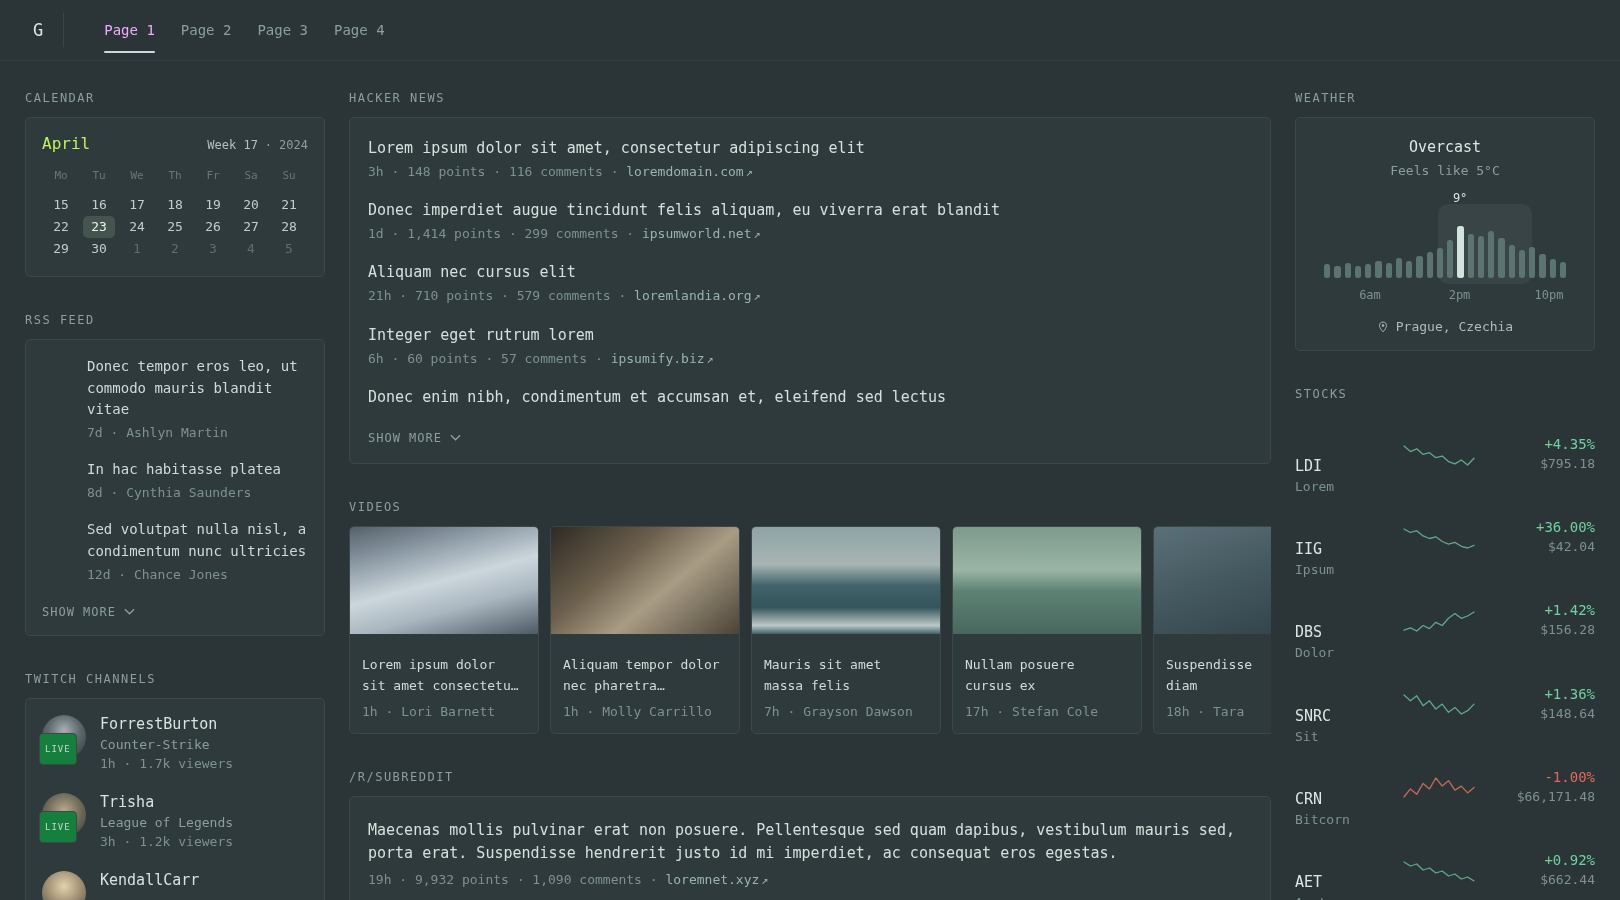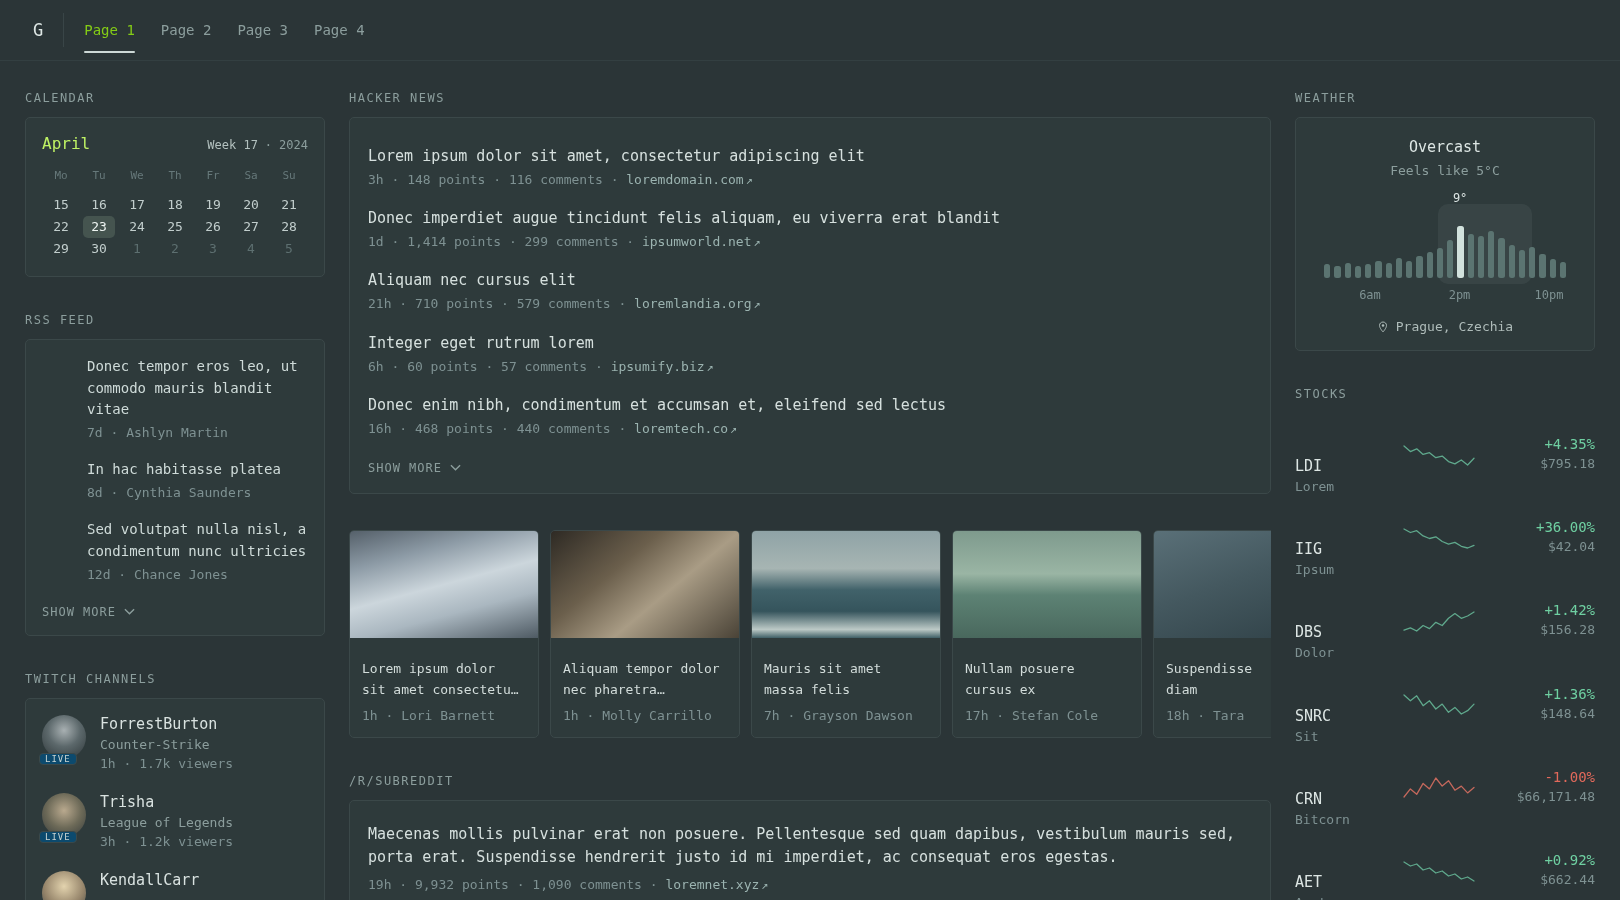--- a/index.html
+++ b/index.html
@@ -14,21 +14,21 @@
   a{color:inherit;text-decoration:none;cursor:pointer;display:inline-block;}
   .page{width:1620px;height:900px;overflow:hidden;}
 
   
   .navbar{height:61px;border-bottom:1px solid #333f41;}
   .nav-inner{height:100%;display:flex;align-items:center;padding:0 25px;}
   .logo{font-size:17px;color:#dde6e4;padding:0 8px;}
   .nav-sep{width:1px;height:34px;background:#394547;margin:0 20px 0 12px;}
   .tabs{display:flex;gap:26px;align-items:center;}
   .tab{position:relative;color:#8c9e9d;font-size:14px;padding:4px 0;}
-  .tab.active{color:#84cc16;}
+  .tab.active{color:#f0abfc;margin-left:20px;}
   .tab.active::after{content:"";position:absolute;left:0;right:0;bottom:-11px;height:2px;background:#cdd8d6;border-radius:1px;}
 
   
   .columns{display:flex;gap:24px;padding:30px 25px 0;align-items:flex-start;}
   .col{min-width:0;}
   .col-left{width:300px;flex:none;}
   .col-mid{flex:1;}
   .col-right{width:300px;flex:none;}
   .widget{margin-bottom:36px;}
   .w-label{font-size:12px;font-weight:normal;letter-spacing:1.5px;color:#8c9e9d;margin-bottom:12px;text-transform:uppercase;}
@@ -57,28 +57,28 @@
   .rss-title{font-size:14px;line-height:1.55;color:#cfdbd9;display:block;}
   .rss-item .meta{margin-top:3px;}
 
   
   .channel{display:flex;gap:14px;margin-bottom:20px;}
   .avatar-wrap{position:relative;width:44px;height:44px;flex:none;}
   .avatar{width:44px;height:44px;border-radius:50%;}
   .avatar-1{background:radial-gradient(circle at 50% 35%,#a8b0b2 0%,#5c686b 45%,#2c3537 100%);}
   .avatar-2{background:radial-gradient(circle at 50% 40%,#b9a98e 0%,#6d6a58 50%,#33393a 100%);}
   .avatar-3{background:radial-gradient(circle at 50% 35%,#e3d3ae 0%,#95846a 55%,#3a4142 100%);}
-  .live{position:absolute;left:-3px;bottom:-6px;background:#0c4a6e;border:1px solid #3b4849;color:#c9d4d2;font-size:9px;letter-spacing:1px;padding:0 5px;border-radius:4px;}
+  .live{position:absolute;left:-3px;bottom:-6px;background:#15803d;border:1px solid #3b4849;color:#c9d4d2;font-size:9px;letter-spacing:1px;padding:10px 5px;border-radius:4px;}
   .ch-name{font-size:15px;color:#d9e2e0;display:block;}
   .ch-game{font-size:13px;color:#8c9e9d;margin-top:4px;}
   .channel .meta{margin-top:3px;}
 
   
   .hn-card{padding:20px 18px 18px;}
-  .hn-item{margin-bottom:19px;margin-top:8px;}
+  .hn-item{margin-bottom:19px;}
   .hn-title{font-size:15px;color:#d6e0de;line-height:1.4;display:block;}
   .hn-item .meta{margin-top:4px;}
 
   
   .video-row{display:flex;gap:11px;overflow:hidden;}
   .video-card{width:190px;flex:none;background:#2e3a3b;border:1px solid #3b4849;border-radius:5px;overflow:hidden;}
   .thumb{height:107px;}
   .thumb-1{background:linear-gradient(165deg,#55606a 0%,#8d9ba6 25%,#ccd6dc 50%,#aab7c0 70%,#4e5a63 100%);}
   .thumb-2{background:linear-gradient(140deg,#2e2a24 0%,#6b5f4c 35%,#a99c85 60%,#4a4337 100%);}
   .thumb-3{background:linear-gradient(180deg,#8fa3a6 0%,#a7b5b3 35%,#41626a 55%,#35545c 75%,#bcc9c6 92%,#3f5f66 100%);}
@@ -299,35 +299,33 @@
 
               <div class="hn-item">
                 <a class="hn-title">Integer eget rutrum lorem</a>
                 <div class="meta">
                   <span>6h · 60 points · 57 comments · </span><a class="domain">ipsumify.biz</a><span class="arrow">↗</span>
                 </div>
               </div>
 
               <div class="hn-item">
                 <a class="hn-title">Donec enim nibh, condimentum et accumsan et, eleifend sed lectus</a>
-                <div class="meta">
-                  <span>16h · 468 points · 440 comments · </span><a class="domain">loremtech.co</a><span class="arrow">↗</span>
-                </div>
               </div>
             </div>
           <a class="show-more">
             <span>SHOW MORE</span>
             <svg class="chev" viewBox="0 0 12 7">
                 <polyline points="1,1 6,6 11,1"></polyline>
               </svg>
           </a>
         </div>
       </div>
 
       <div class="widget">
+        <h2 class="w-label">VIDEOS</h2>
         <div class="video-row">
 
             <div class="video-card">
               <div class="thumb thumb-1"></div>
               <div class="v-body">
                 <a class="v-title">Lorem ipsum dolor sit amet consectetu…</a>
                 <div class="meta v-meta">1h · Lori Barnett</div>
               </div>
             </div>
 

